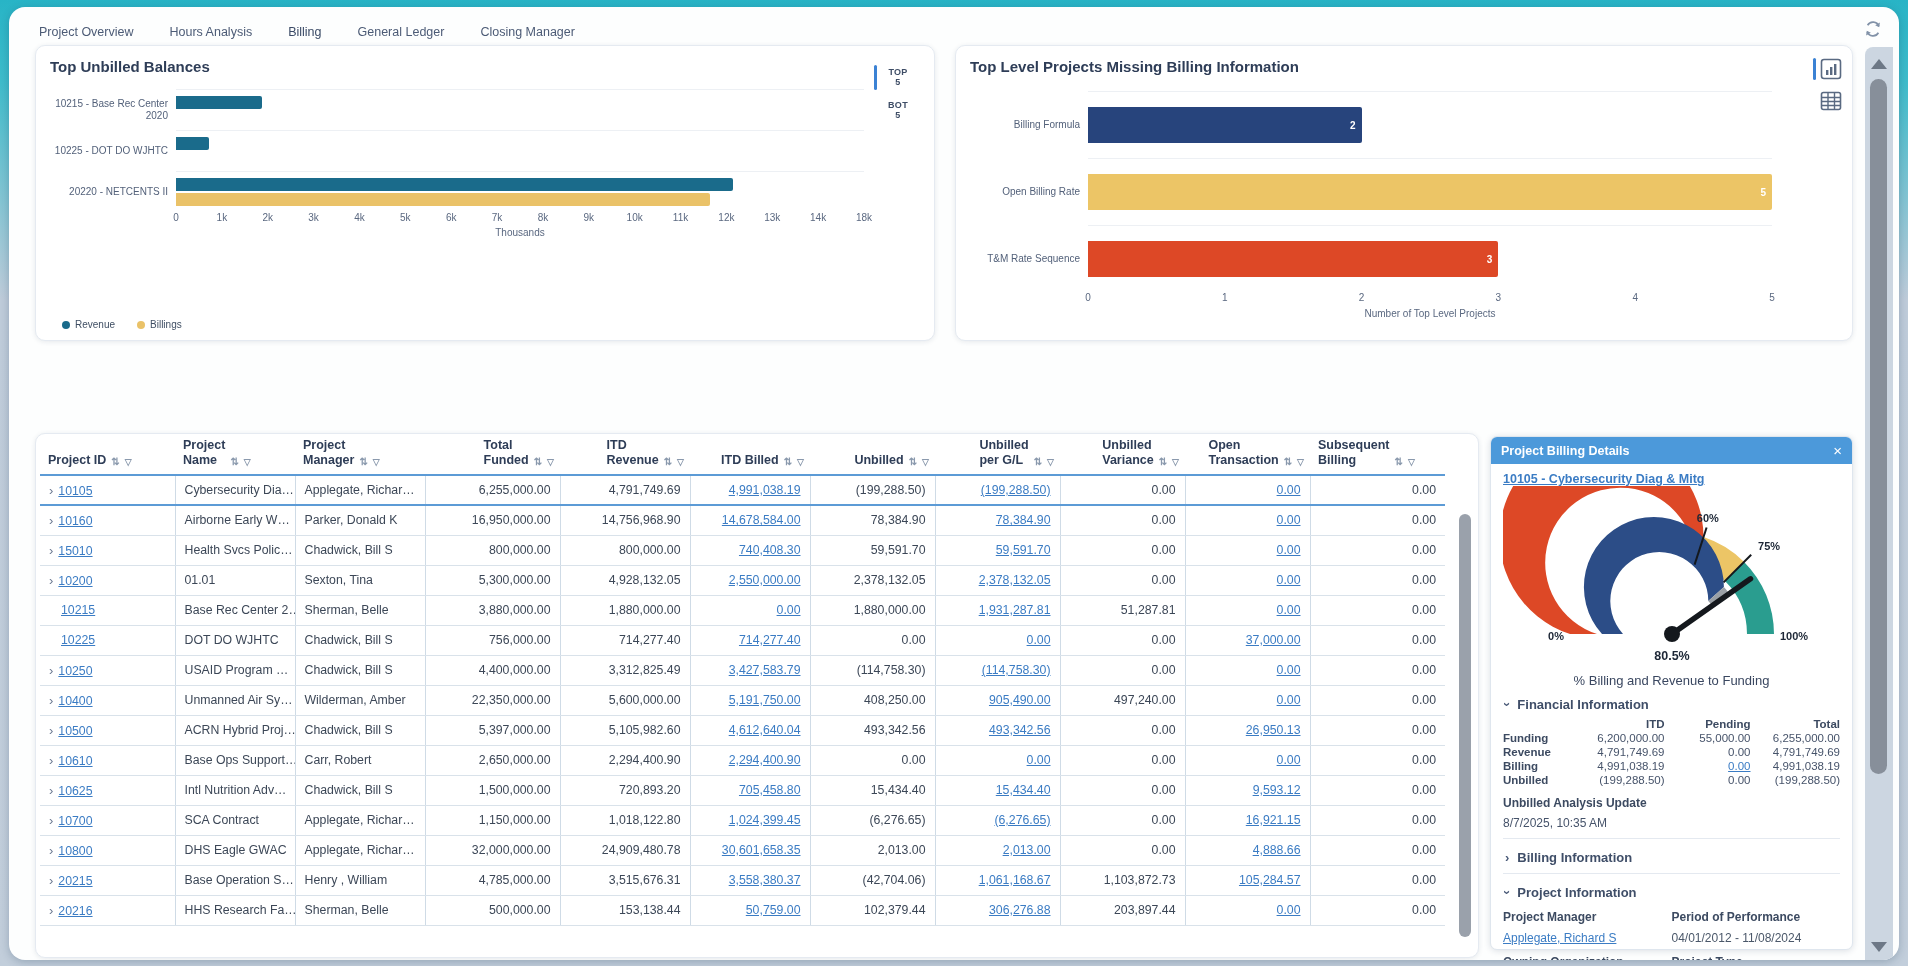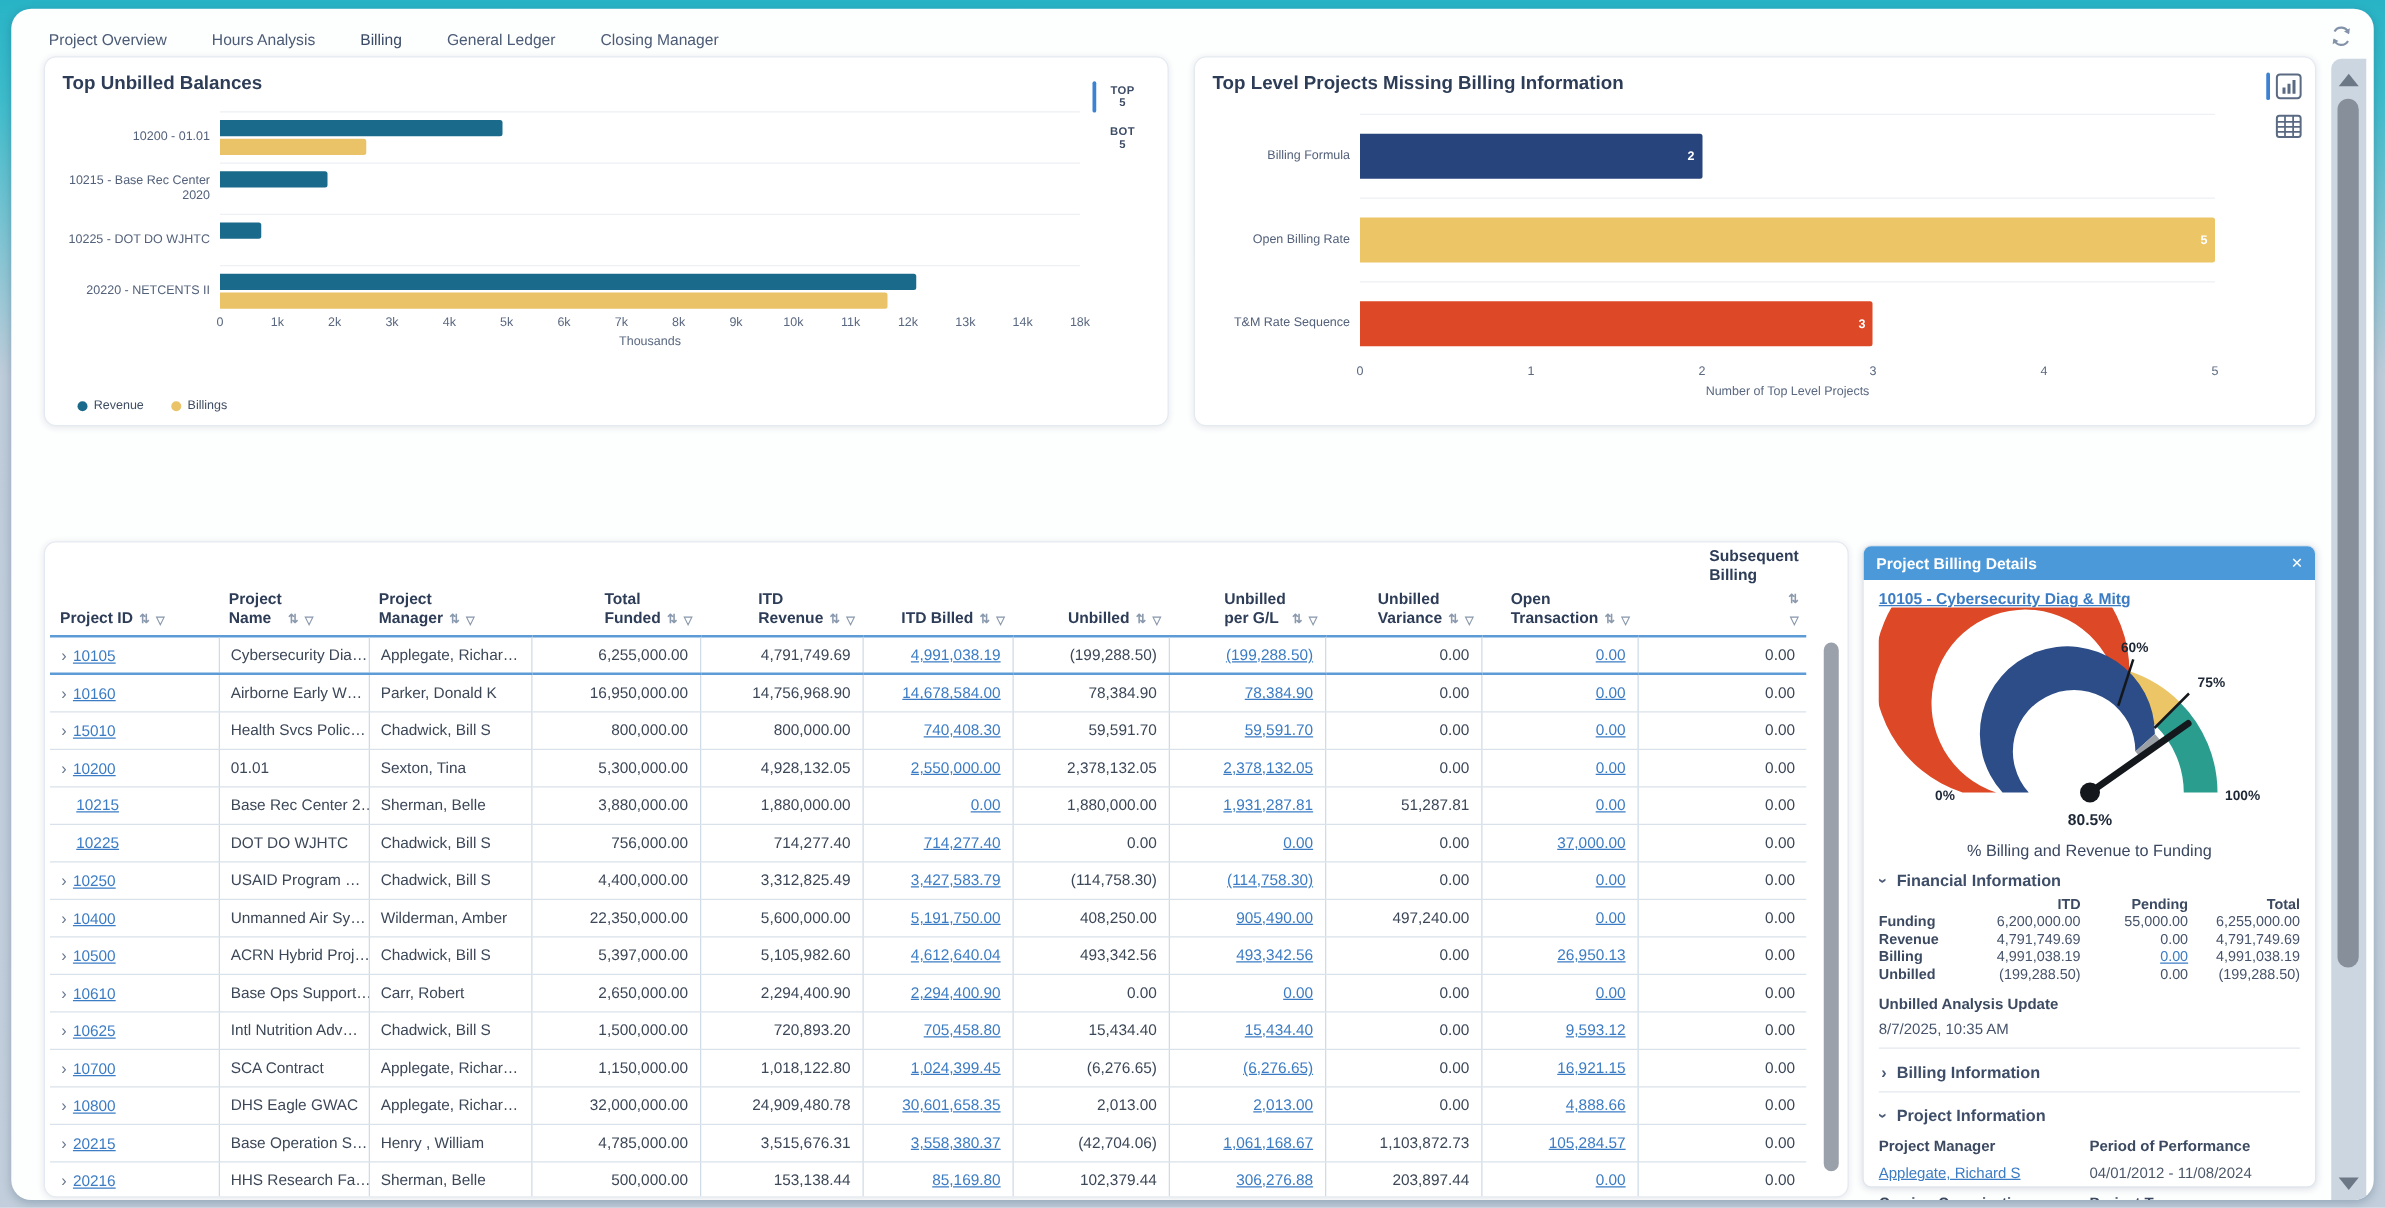--- a/index.html
+++ b/index.html
@@ -109,27 +109,20 @@
       <path d="M16.9 3.6 L16.2 8.3 L12.2 6.2 Z" fill="#8292a8"></path>
       <path d="M3.1 16.4 L3.8 11.7 L7.8 13.8 Z" fill="#8292a8"></path>
     </svg>
   </div>
 
   <div class="charts">
     <div class="card chart-card" id="card-unbilled">
       <div class="chart-title">Top Unbilled Balances</div>
       <div id="ub-rows" style="margin-top:14px;">
           <div class="hrow" style="height: 41px;">
-            <div class="cat" style="width: 126px;">10200 - 01.01</div>
-            <div class="plotzone" style="margin-right: 56px;">
-              <div class="bar" style="top: 6px; height: 13px; width: 32.8667%; background: rgb(26, 107, 139);"></div>
-              <div class="bar" style="top: 21px; height: 13px; width: 17%; background: rgb(234, 194, 104);"></div>
-            </div>
-          </div>
-          <div class="hrow" style="height: 41px;">
             <div class="cat" style="width: 126px;">10215 - Base Rec Center 2020</div>
             <div class="plotzone" style="margin-right: 56px;">
               <div class="bar" style="top: 6px; height: 13px; width: 12.5333%; background: rgb(26, 107, 139);"></div>
             </div>
           </div>
           <div class="hrow" style="height: 41px;">
             <div class="cat" style="width: 126px;">10225 - DOT DO WJHTC</div>
             <div class="plotzone" style="margin-right: 56px;">
               <div class="bar" style="top: 6px; height: 13px; width: 4.76%; background: rgb(26, 107, 139);"></div>
             </div>
@@ -320,21 +313,21 @@
             </th>
             <th style="width: 125px;">
               <div class="thflex" style="justify-content: flex-end;">
                 <span class="th-label">Open
 Transaction</span>
                 <span class="sorticon">⇅</span>
                 <span class="filtericon">▽</span>
               </div>
             </th>
             <th style="width: 135px;">
-              <div class="thflex" style="justify-content: flex-start; flex-direction: column;">
+              <div class="thflex" style="justify-content: flex-start;">
                 <span class="th-label">Subsequent
 Billing</span>
                 <span class="sorticon">⇅</span>
                 <span class="filtericon">▽</span>
               </div>
             </th>
           </tr>
         </thead>
       <tbody id="grid-body">
           <tr class="selected">
@@ -518,21 +511,21 @@
             <td class="num">1,103,872.73</td>
             <td class="num"><span class="lnk">105,284.57</span></td>
             <td class="num">0.00</td>
           </tr>
           <tr>
             <td><span class="chev">›</span><span class="lnk">20216</span></td>
             <td>HHS Research Fa…</td>
             <td>Sherman, Belle</td>
             <td class="num">500,000.00</td>
             <td class="num">153,138.44</td>
-            <td class="num"><span class="lnk">85,169.80</span></td>
+            <td class="num"><span class="lnk">50,759.00</span></td>
             <td class="num">102,379.44</td>
             <td class="num"><span class="lnk">306,276.88</span></td>
             <td class="num">203,897.44</td>
             <td class="num"><span class="lnk">0.00</span></td>
             <td class="num">0.00</td>
           </tr>
         </tbody>
     </table>
     <div class="tscroll">
         <div class="thumb"></div>

